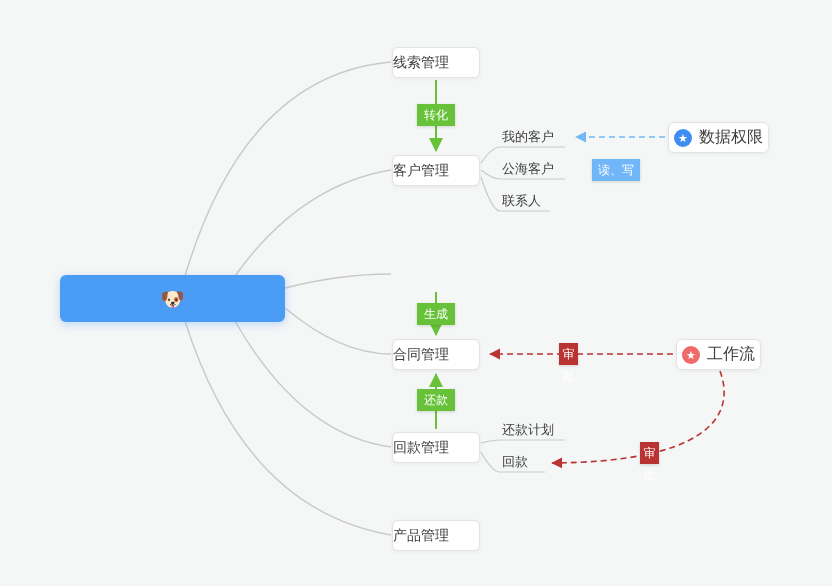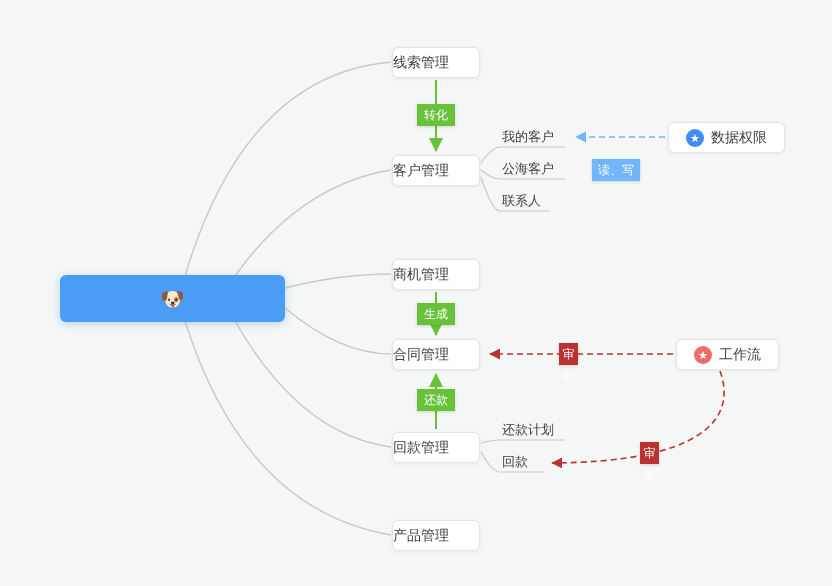--- a/index.html
+++ b/index.html
@@ -29,22 +29,22 @@
   .node {
     position: absolute; left: 392px; width: 88px; height: 31px;
     background: #fff; border: 1px solid #e3e3e3; border-radius: 6px;
     line-height: 29px; text-align: left; font-size: 14px; color: #3e3e3e;
     box-shadow: 0 1px 4px rgba(0,0,0,.06);
   }
 
   .side-node {
     position: absolute; height: 31px;
     background: #fff; border: 1px solid #e3e3e3; border-radius: 6px;
-    display: flex; align-items: center; gap: 7px; padding: 0 17px;
-    font-size: 14px; color: #3e3e3e; box-shadow: 0 1px 4px rgba(0,0,0,.06);
+    display: flex; align-items: center; gap: 7px; padding: 0 5px;
+    font-size: 16px; color: #3e3e3e; box-shadow: 0 1px 4px rgba(0,0,0,.06);
   }
   .star-circle {
     width: 18px; height: 18px; border-radius: 50%;
     color: #fff; font-size: 11px; line-height: 18px; text-align: center;
     flex: 0 0 auto;
   }
   .star-circle::before { content: "★"; }
   .star-blue { background: #3d8ef0; }
   .star-red  { background: #f16a6a; }
 
@@ -102,21 +102,20 @@
     <line class="red-dash" x1="673" y1="354" x2="490" y2="354" marker-end="url(#mr)"></line>
     <path class="red-dash" d="M720,371 C738,420 700,462 552,463" marker-end="url(#mr)"></path>
   </svg>
 
   <div class="root">
     <span class="emoji">🐶</span>
   </div>
 
   <div class="node" style="top:47px">线索管理</div>
   <div class="node" style="top:155px">客户管理</div>
-  <div class="node" style="top:259px">商机管理</div>
   <div class="node" style="top:339px">合同管理</div>
   <div class="node" style="top:520px">产品管理</div>
   <div class="node" style="top:432px">回款管理</div>
 
   <div class="sub-label" style="left:502px; top:128px">我的客户</div>
   <div class="sub-label" style="left:502px; top:160px">公海客户</div>
   <div class="sub-label" style="left:502px; top:192px">联系人</div>
 
   <div class="sub-label" style="left:502px; top:421px">还款计划</div>
   <div class="sub-label" style="left:502px; top:453px">回款</div>

